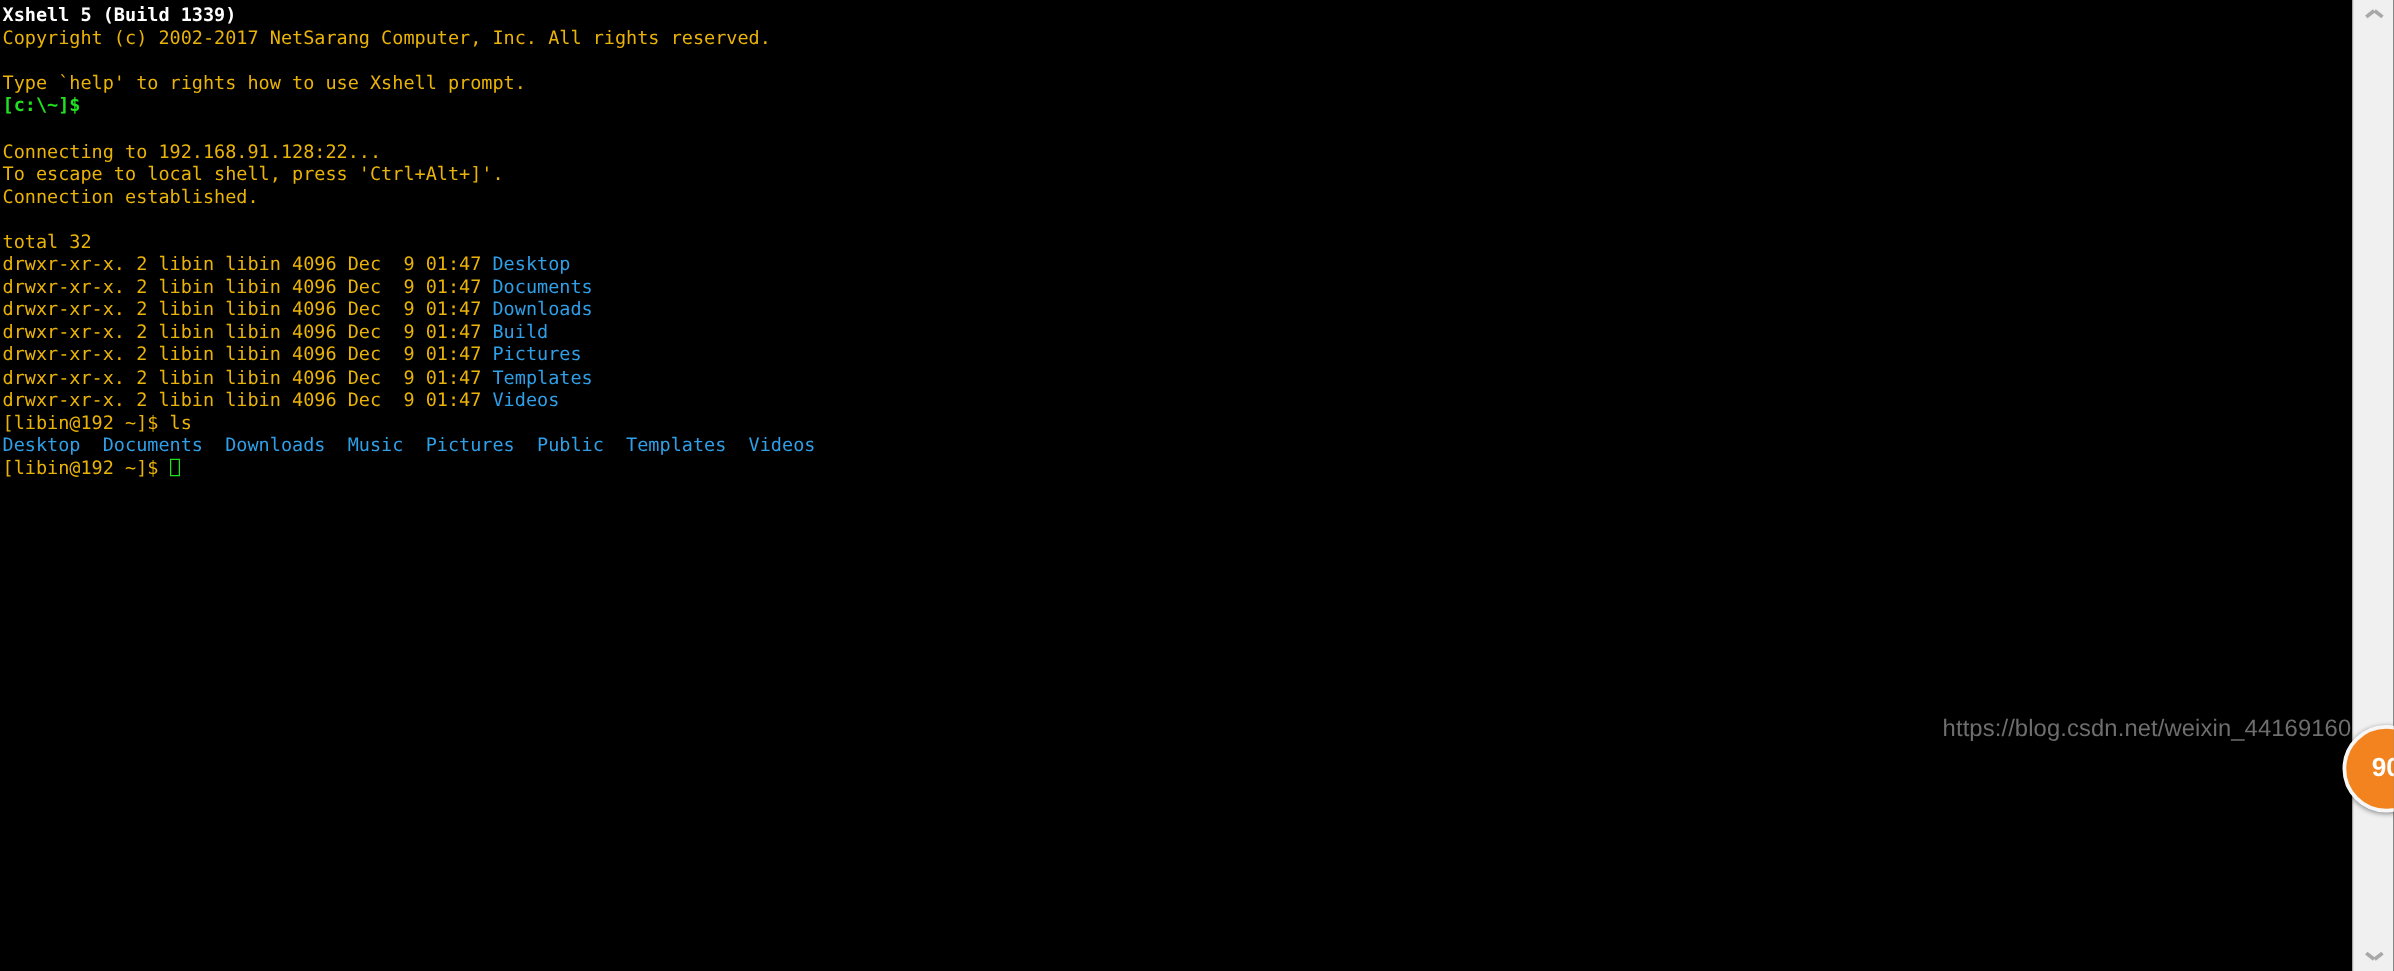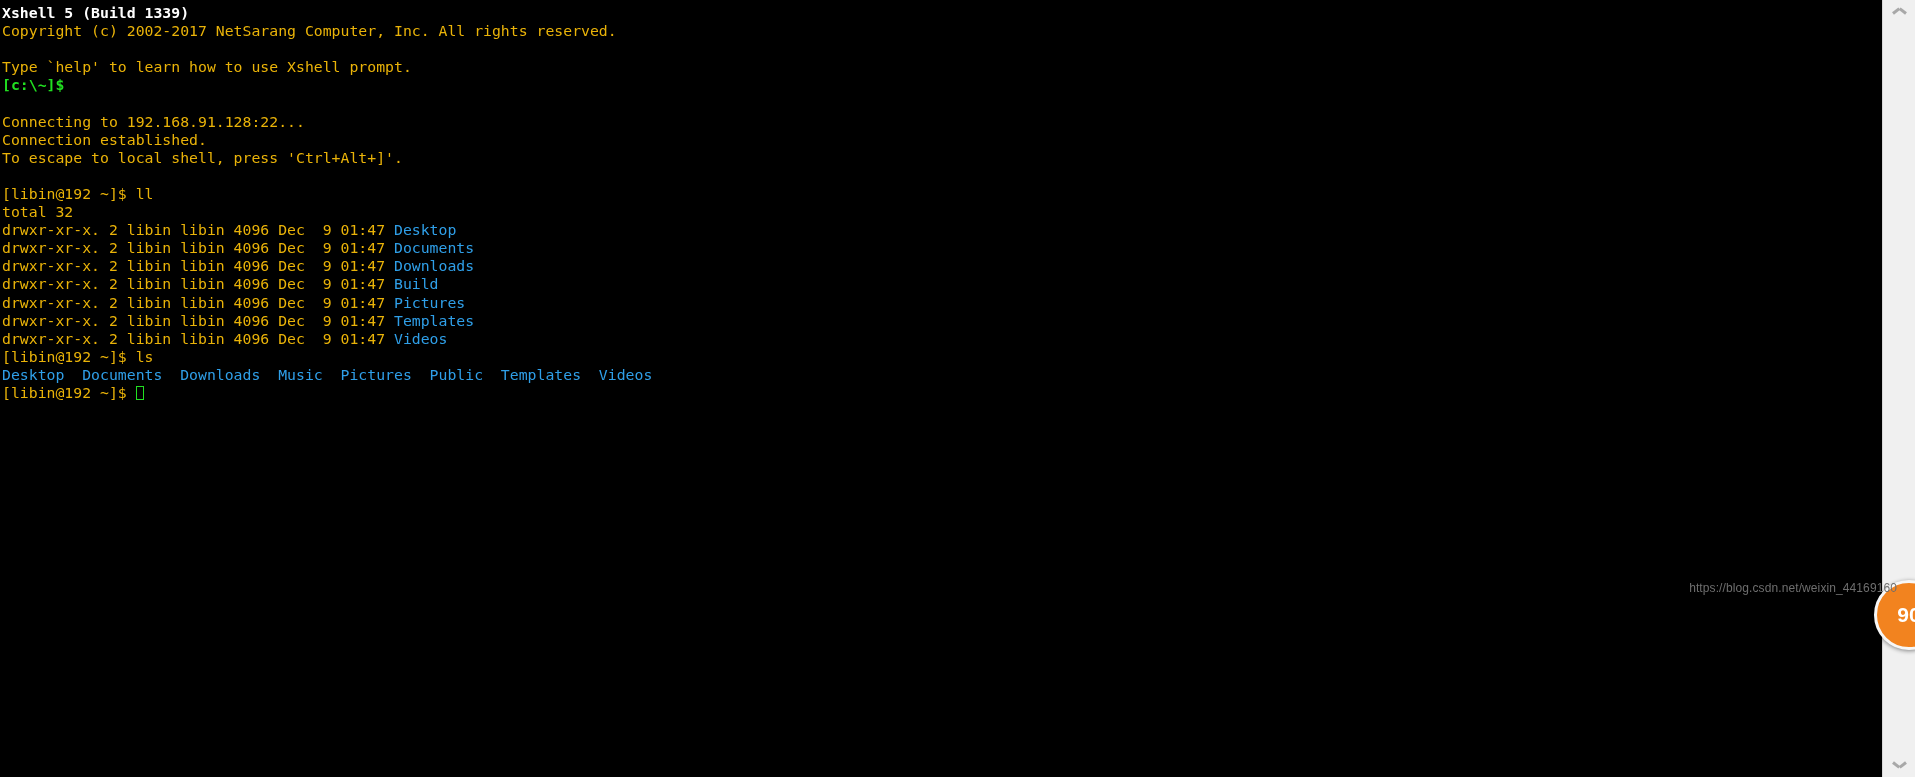--- a/index.html
+++ b/index.html
@@ -123,58 +123,57 @@
     color: #ffffff;
     font-family: "Liberation Sans", sans-serif;
     font-weight: bold;
     font-size: 21px;
     white-space: nowrap;
   }
 
   
   #watermark {
     position: absolute;
-    right: 18px;
+    right: 34px;
     bottom: 8px;
     color: #6e6e6e;
     font-family: "Liberation Sans", sans-serif;
-    font-size: 12px;
+    font-size: 19px;
     white-space: nowrap;
     letter-spacing: 0.1px;
   }
 </style>
 </head>
 <body>
 
 <div id="terminal-window">
 
   <div id="terminal-screen">
 
     <div class="line"><span class="seg c-bold">Xshell 5 (Build 1339)</span></div>
 
     <div class="line"><span class="seg c-white">Copyright (c) 2002-2017 NetSarang Computer, Inc. All rights reserved.</span></div>
 
     <div class="line blank">&nbsp;</div>
 
-    <div class="line"><span class="seg c-white">Type `help' to learn how to use Xshell prompt.</span></div>
+    <div class="line"><span class="seg c-white">Type `help' to rights how to use Xshell prompt.</span></div>
 
     <div class="line"><span class="seg c-green">[c:\~]$</span></div>
 
     <div class="line blank">&nbsp;</div>
 
     <div class="line"><span class="seg c-white">Connecting to 192.168.91.128:22...</span></div>
 
+    <div class="line"><span class="seg c-white">To escape to local shell, press 'Ctrl+Alt+]'.</span></div>
+
     <div class="line"><span class="seg c-white">Connection established.</span></div>
 
-    <div class="line"><span class="seg c-white">To escape to local shell, press 'Ctrl+Alt+]'.</span></div>
-
     <div class="line blank">&nbsp;</div>
 
 
-    <div class="line"><span class="seg c-white">[libin@192 ~]$ ll</span></div>
 
     <div class="line"><span class="seg c-white">total 32</span></div>
 
     <div class="line"><span class="seg c-white">drwxr-xr-x. 2 libin libin 4096 Dec  9 01:47 </span><span class="seg c-blue">Desktop</span></div>
 
     <div class="line"><span class="seg c-white">drwxr-xr-x. 2 libin libin 4096 Dec  9 01:47 </span><span class="seg c-blue">Documents</span></div>
 
     <div class="line"><span class="seg c-white">drwxr-xr-x. 2 libin libin 4096 Dec  9 01:47 </span><span class="seg c-blue">Downloads</span></div>
 
     <div class="line"><span class="seg c-white">drwxr-xr-x. 2 libin libin 4096 Dec  9 01:47 </span><span class="seg c-blue">Build</span></div>

